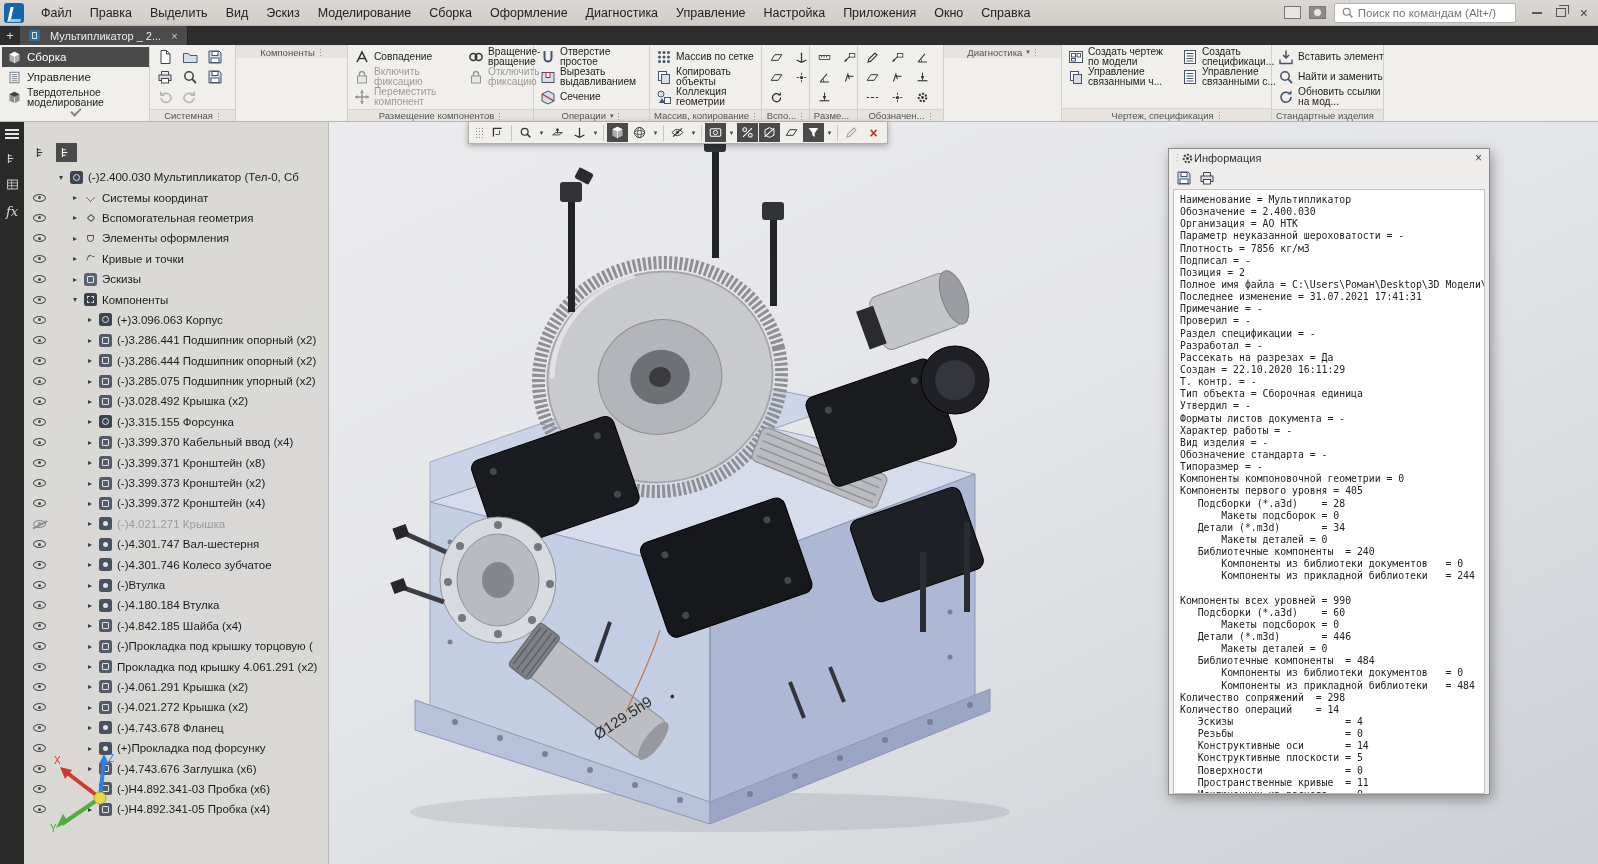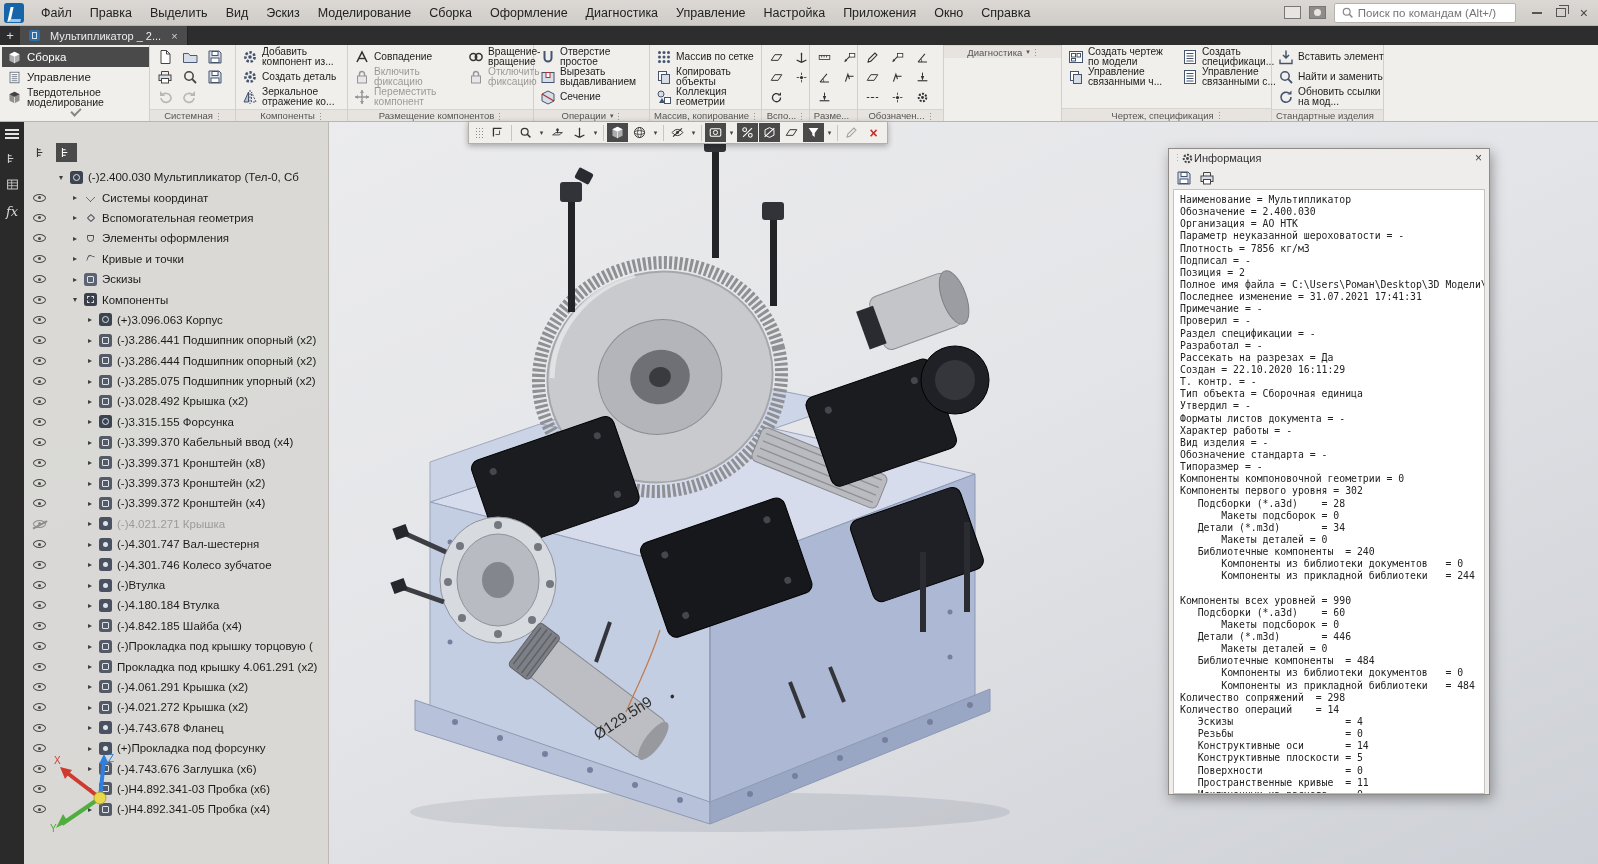--- a/index.html
+++ b/index.html
@@ -434,42 +434,20 @@
           </span>
       </div>
     </div>
     <div class="rlabel">
         <span>Системная</span>
         <span class="rhandle"></span>
       </div>
   </div>
 
   <div class="rgroup" style="width:112px">
-    <div class="rbody">
-        <div class="rcol">
-      <div class="rbtn">
-            <svg class="ic" style="color:#44546e">
-              <use href="#gr"></use>
-            </svg>
-            <span class="lbl">Добавить компонент из...</span>
-          </div>
-      <div class="rbtn">
-            <svg class="ic" style="color:#44546e">
-              <use href="#gr"></use>
-            </svg>
-            <span class="lbl">Создать деталь</span>
-          </div>
-      <div class="rbtn">
-            <svg class="ic" style="color:#44546e">
-              <use href="#mi"></use>
-            </svg>
-            <span class="lbl">Зеркальное отражение ко...</span>
-          </div>
-    </div>
-      </div>
     <div class="rlabel">
         <span>Компоненты</span>
         <span class="rhandle"></span>
       </div>
   </div>
 
   <div class="rgroup" style="width:186px">
     <div class="rbody">
       <div class="rcol">
         <div class="rbtn">
@@ -1334,21 +1312,21 @@
       <div class="iline">Создан = 22.10.2020 16:11:29</div>
       <div class="iline">Т. контр. = -</div>
       <div class="iline">Тип объекта = Сборочная единица</div>
       <div class="iline">Утвердил = -</div>
       <div class="iline">Форматы листов документа = -</div>
       <div class="iline">Характер работы = -</div>
       <div class="iline">Вид изделия = -</div>
       <div class="iline">Обозначение стандарта = -</div>
       <div class="iline">Типоразмер = -</div>
       <div class="iline">Компоненты компоновочной геометрии = 0</div>
-      <div class="iline">Компоненты первого уровня = 302</div>
+      <div class="iline">Компоненты первого уровня = 405</div>
       <div class="iline">   Подсборки (*.a3d)    = 28</div>
       <div class="iline">       Макеты подсборок = 0</div>
       <div class="iline">   Детали (*.m3d)       = 34</div>
       <div class="iline">       Макеты деталей = 0</div>
       <div class="iline">   Библиотечные компоненты  = 240</div>
       <div class="iline">       Компоненты из библиотеки документов   = 0</div>
       <div class="iline">       Компоненты из прикладной библиотеки   = 244</div>
       <div class="iline"></div>
       <div class="iline">Компоненты всех уровней = 990</div>
       <div class="iline">   Подсборки (*.a3d)    = 60</div>

